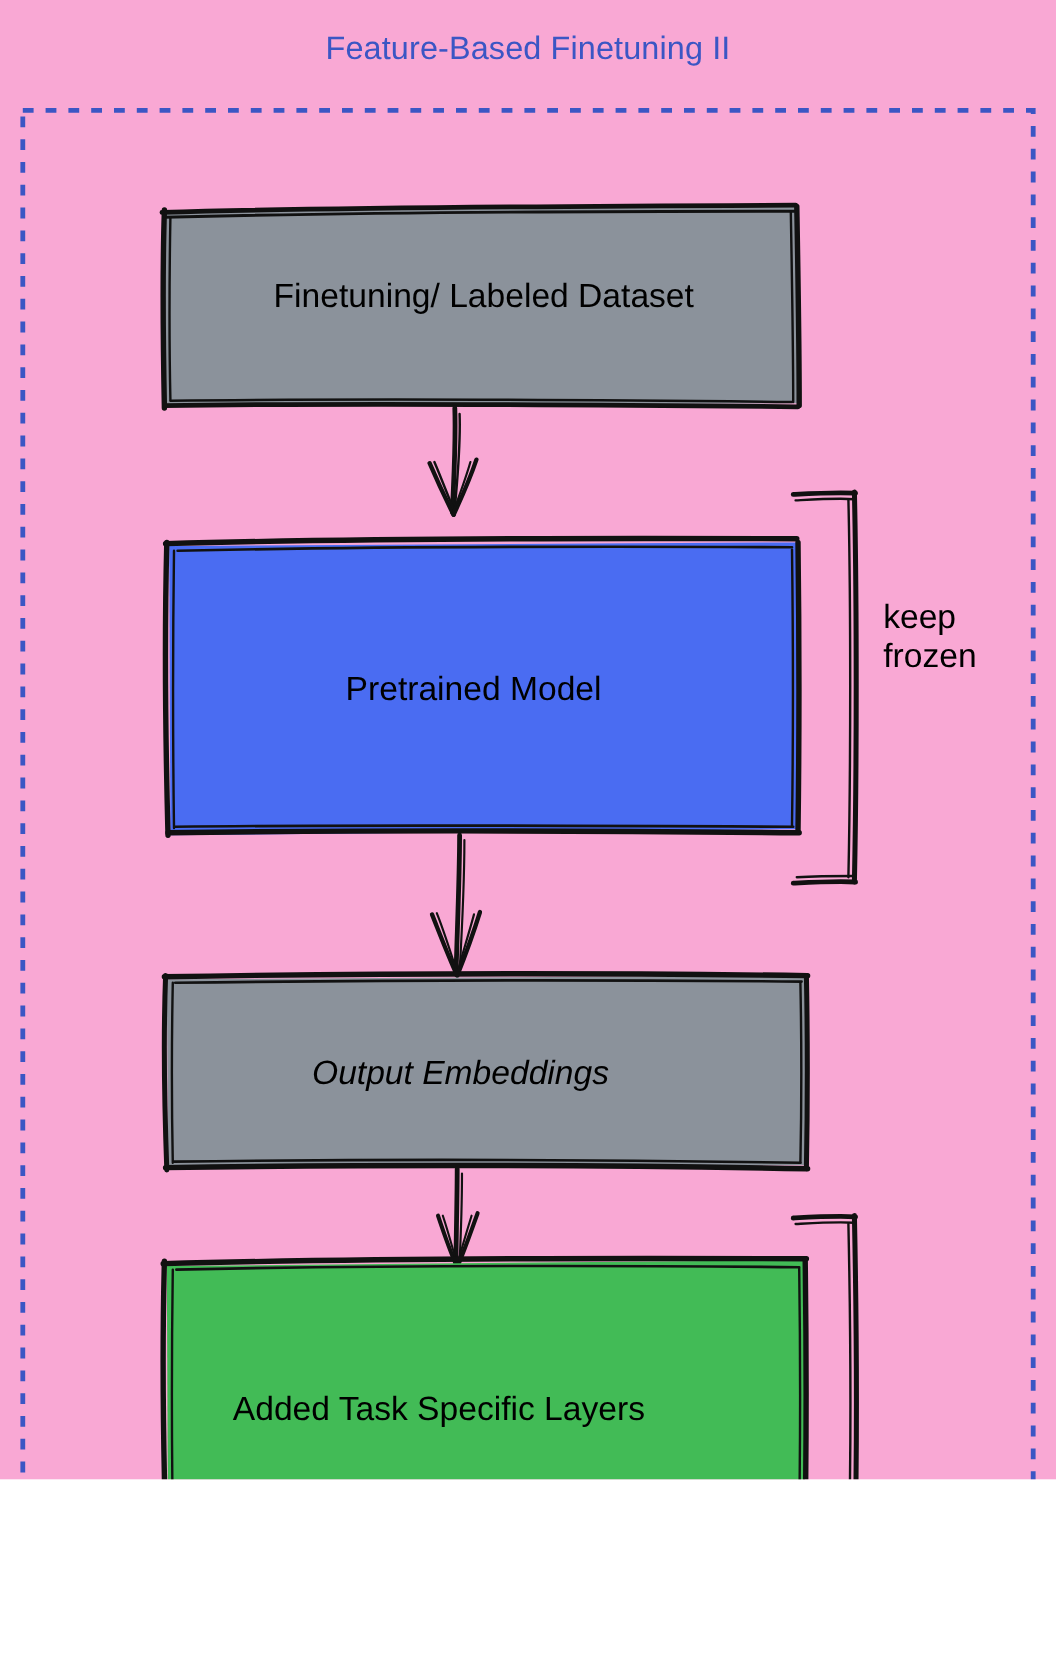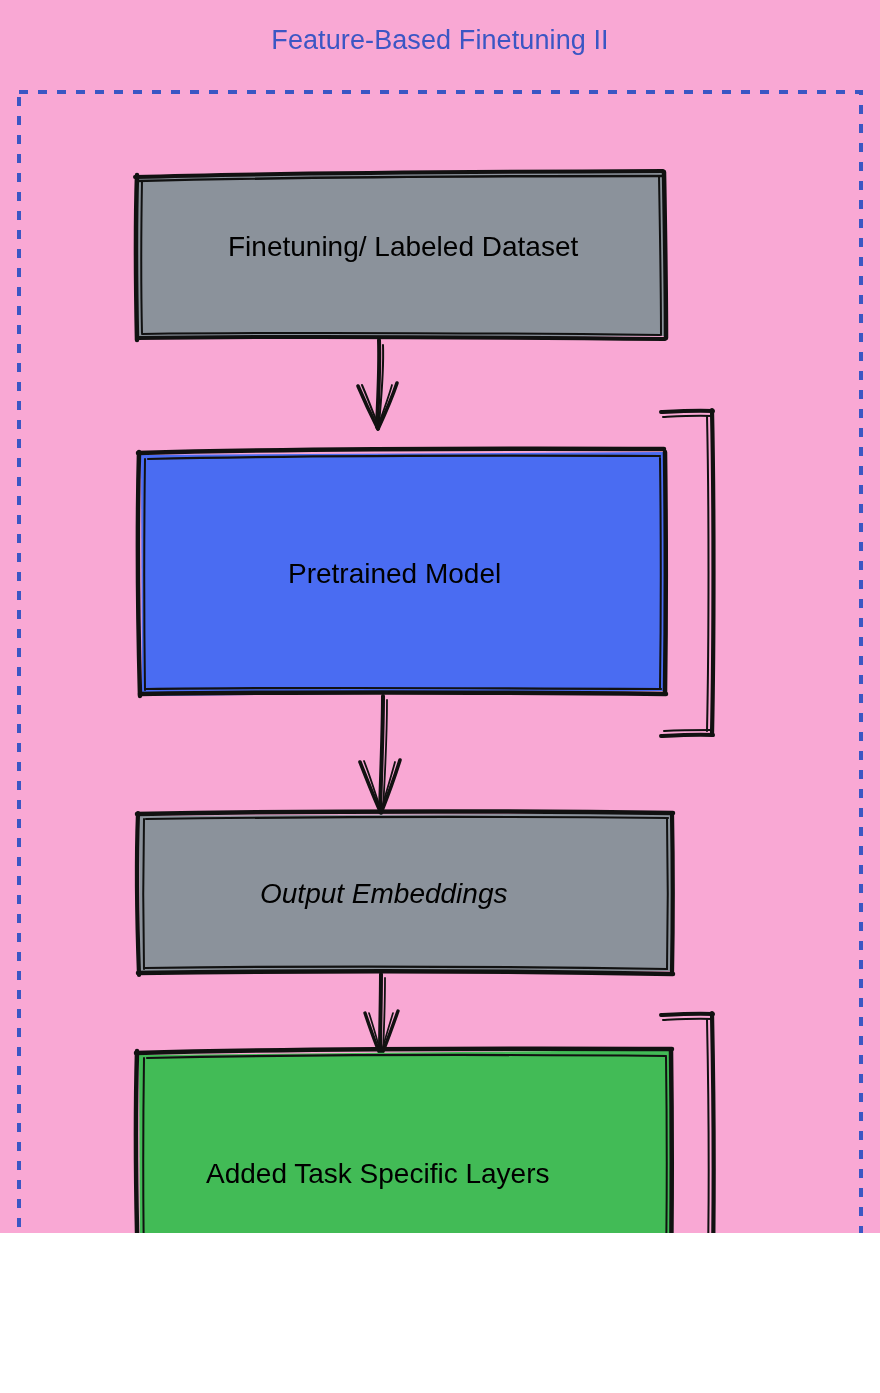--- a/index.html
+++ b/index.html
@@ -47,21 +47,21 @@
     position: absolute;
     font-family: "Liberation Sans", sans-serif;
     color: #000000;
     font-size: 28px;
     line-height: 1.18;
     white-space: pre-line;
   }
   .label-dataset  { left: 180px; top: 231px; margin-left: 48px; }
   .label-pretrained { left: 288px; top: 558px; }
   .label-embeddings { left: 260px; top: 878px; font-style: italic; }
-  .label-layers     { left: 206px; top: 1158px; }
+  .label-layers     { left: 194px; top: 1158px; }
   .label-keep-frozen { left: 736px; top: 497px; }
   .label-train-update { left: 736px; top: 1093px; }
 </style>
 </head>
 <body>
 
 <div id="canvas">
 
   <svg id="diagram-svg" viewBox="0 0 880 1393">
 
@@ -165,15 +165,17 @@
   <div class="diagram-title">Feature-Based Finetuning II</div>
 
   <div class="node-label label-dataset">Finetuning/ Labeled Dataset</div>
 
   <div class="node-label label-pretrained">Pretrained Model</div>
 
   <div class="node-label label-embeddings">Output Embeddings</div>
 
   <div class="node-label label-layers">Added Task Specific Layers</div>
 
+  <div class="bracket-label label-keep-frozen">keep
+frozen</div>
 
 
 </div>
 
 </body></html>

